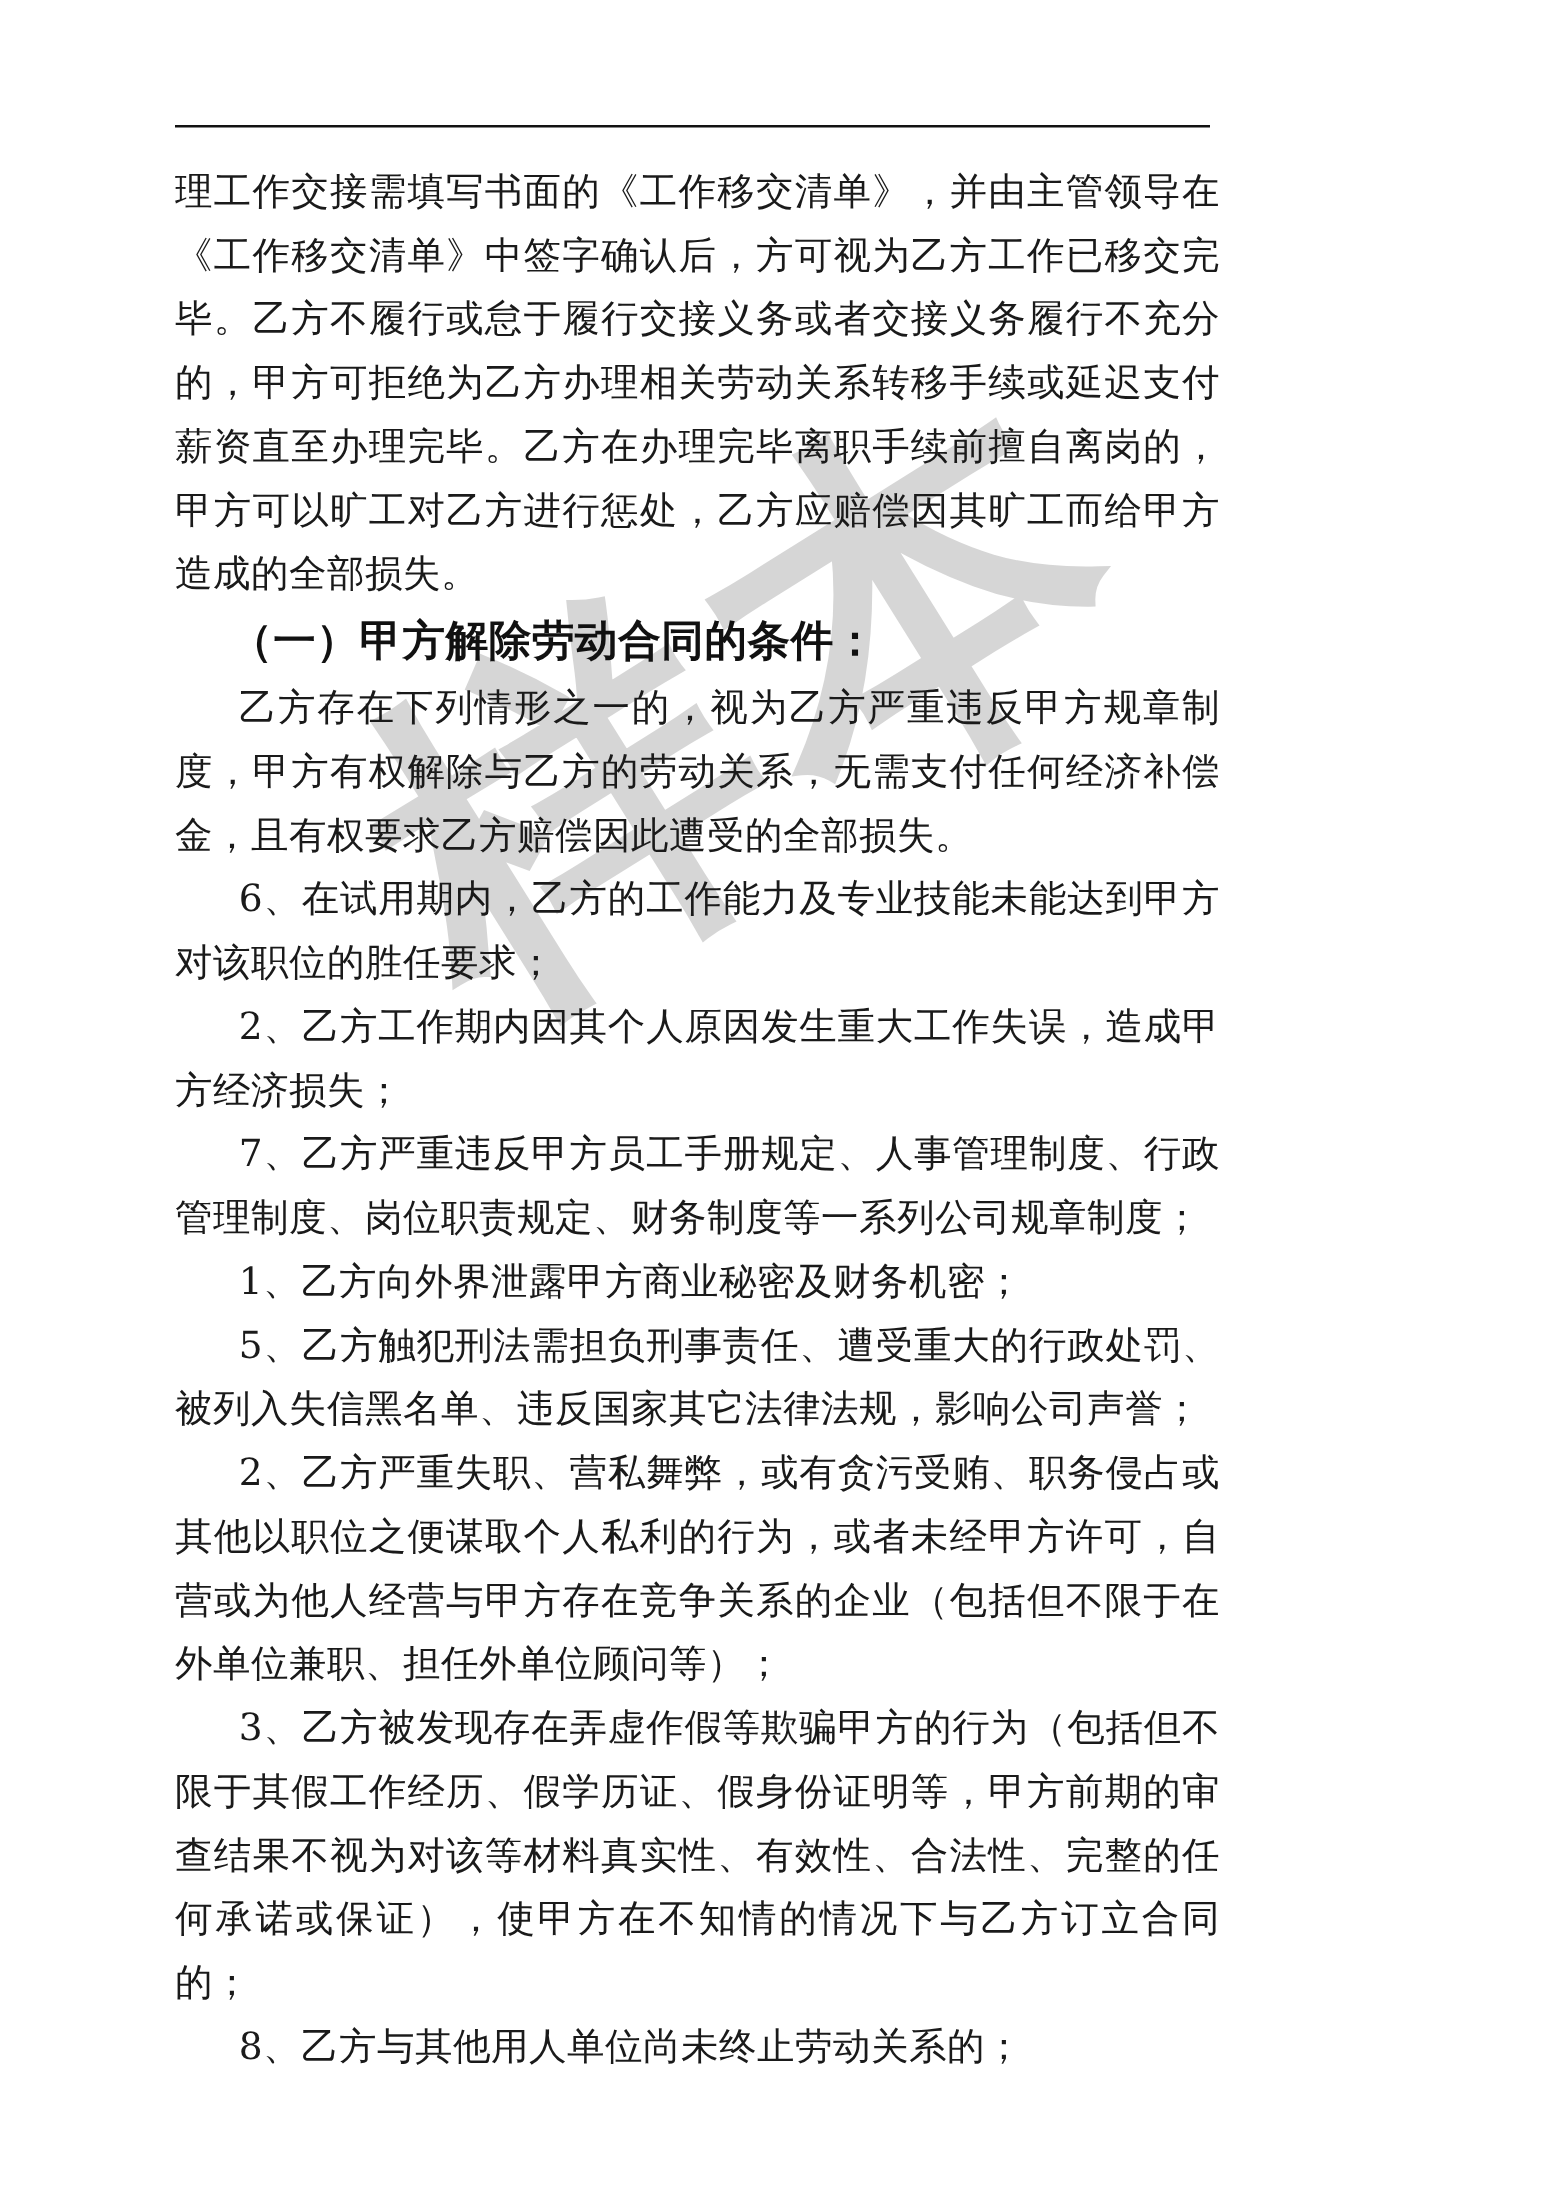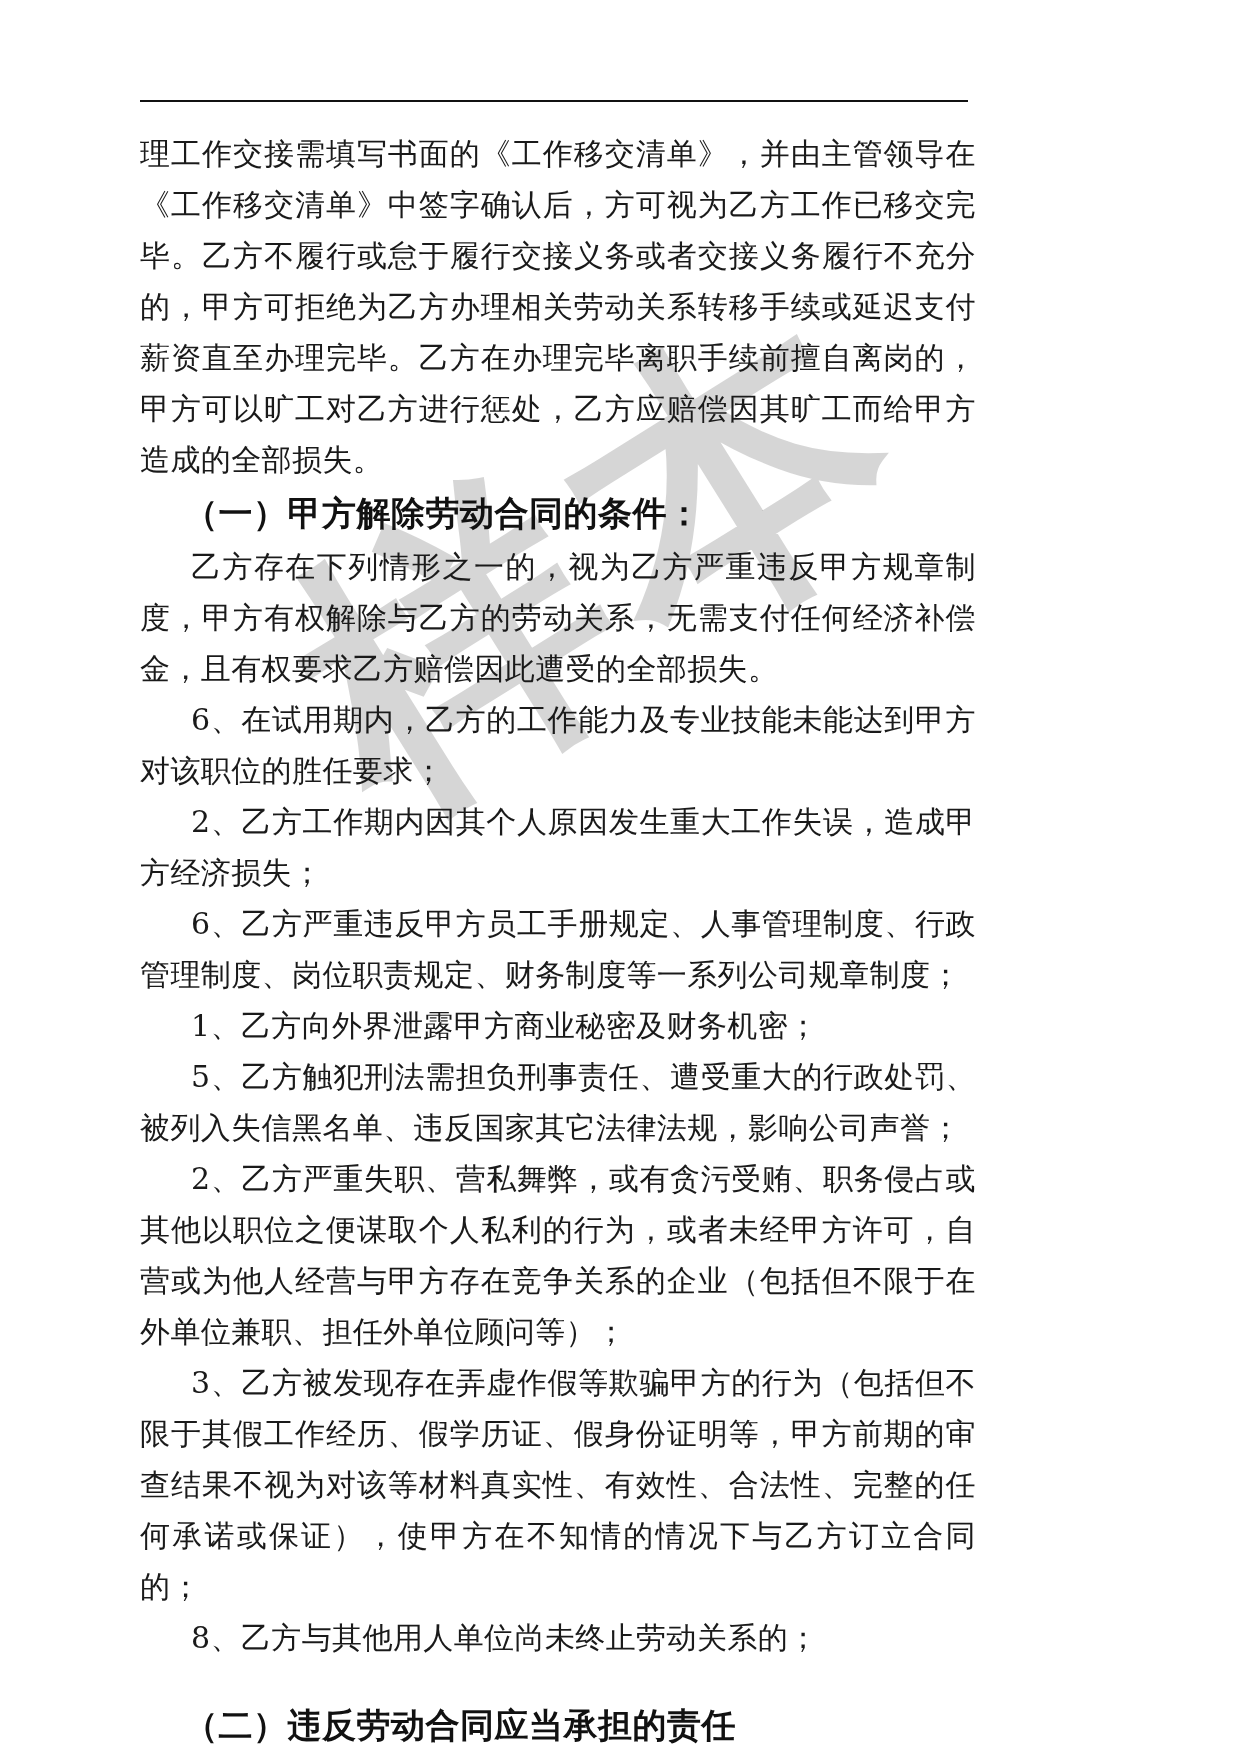--- a/index.html
+++ b/index.html
@@ -105,30 +105,29 @@
     <p class="noindent">理工作交接需填写书面的《工作移交清单》，并由主管领导在《工作移交清单》中签字确认后，方可视为乙方工作已移交完毕。乙方不履行或怠于履行交接义务或者交接义务履行不充分的，甲方可拒绝为乙方办理相关劳动关系转移手续或延迟支付薪资直至办理完毕。乙方在办理完毕离职手续前擅自离岗的，甲方可以旷工对乙方进行惩处，乙方应赔偿因其旷工而给甲方造成的全部损失。</p>
 
     <div class="heading">（一）甲方解除劳动合同的条件：</div>
 
     <p class="indent">乙方存在下列情形之一的，视为乙方严重违反甲方规章制度，甲方有权解除与乙方的劳动关系，无需支付任何经济补偿金，且有权要求乙方赔偿因此遭受的全部损失。</p>
 
     <p class="indent">6、在试用期内，乙方的工作能力及专业技能未能达到甲方对该职位的胜任要求；</p>
 
     <p class="indent">2、乙方工作期内因其个人原因发生重大工作失误，造成甲方经济损失；</p>
 
-    <p class="indent">6、乙方严重违反甲方员工手册规定、人事管理制度、行政管理制度、岗位职责规定、财务制度等一系列公司规章制度；</p>
+    <p class="indent">7、乙方严重违反甲方员工手册规定、人事管理制度、行政管理制度、岗位职责规定、财务制度等一系列公司规章制度；</p>
 
     <p class="indent">1、乙方向外界泄露甲方商业秘密及财务机密；</p>
 
     <p class="indent">5、乙方触犯刑法需担负刑事责任、遭受重大的行政处罚、被列入失信黑名单、违反国家其它法律法规，影响公司声誉；</p>
 
     <p class="indent">2、乙方严重失职、营私舞弊，或有贪污受贿、职务侵占或其他以职位之便谋取个人私利的行为，或者未经甲方许可，自营或为他人经营与甲方存在竞争关系的企业（包括但不限于在外单位兼职、担任外单位顾问等）；</p>
 
     <p class="indent">3、乙方被发现存在弄虚作假等欺骗甲方的行为（包括但不限于其假工作经历、假学历证、假身份证明等，甲方前期的审查结果不视为对该等材料真实性、有效性、合法性、完整的任何承诺或保证），使甲方在不知情的情况下与乙方订立合同的；</p>
 
     <p class="indent">8、乙方与其他用人单位尚未终止劳动关系的；</p>
 
 
-    <div class="heading gap-before gap-after">（二）违反劳动合同应当承担的责任</div>
 
   </div>
 
 </div>
 
 </body></html>

